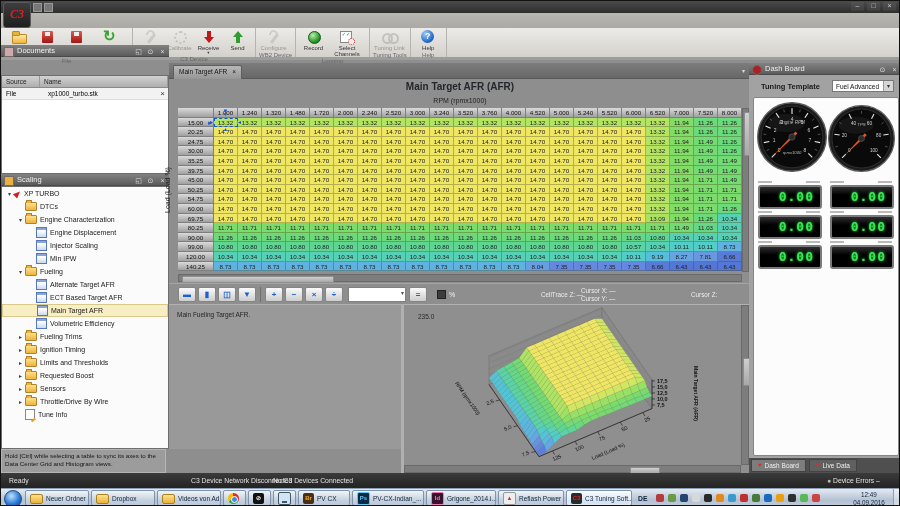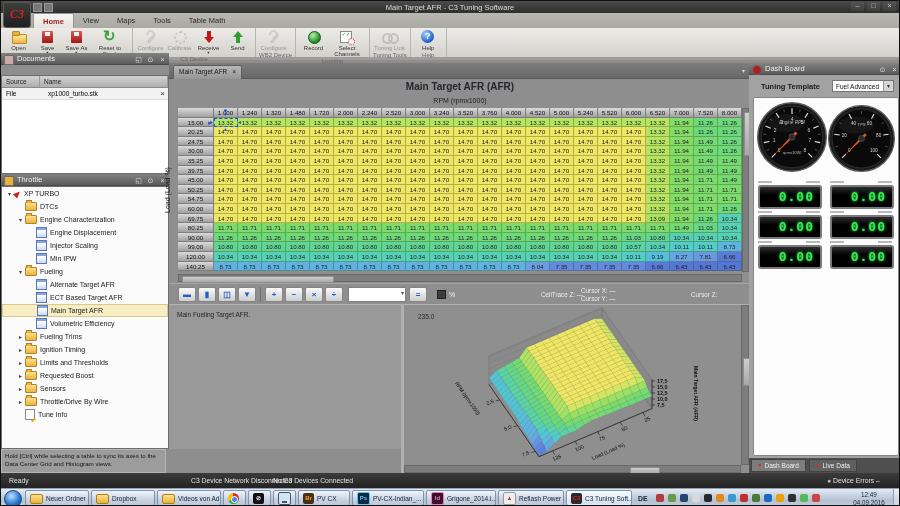--- a/index.html
+++ b/index.html
@@ -139,46 +139,38 @@
 .clock{position:absolute;right:8px;top:2px;width:44px;text-align:center;font-size:6.3px;line-height:7.5px;color:#10243a}
 .show-desk{position:absolute;right:0;top:0;width:5px;height:100%;background:rgba(255,255,255,.35);border-left:1px solid #8fa0b5}
 text{font-family:"Liberation Sans",sans-serif}
 </style>
 </head>
 <body>
 
 <div id="app">
 
   <div class="titlebar">
-    <div class="title-text">Main Target AFR - C3 Tuning Software</div>
     <div class="win-btns">
       <div class="win-btn">–</div>
       <div class="win-btn">□</div>
       <div class="win-btn">×</div>
     </div>
     <div class="qat">
         <span class="qat-i"></span>
         <span class="qat-i"></span>
       </div>
   </div>
   <div class="logo">C3</div>
   <div class="child-btns">
       <span class="child-btn"></span>
       <span class="child-btn"></span>
       <span class="child-btn"></span>
     </div>
 
   <div class="rtab-row"></div>
-  <div class="rtabs" id="rtabs">
-      <div class="rtab active">Home</div>
-      <div class="rtab">View</div>
-      <div class="rtab">Maps</div>
-      <div class="rtab">Tools</div>
-      <div class="rtab">Table Math</div>
-    </div>
   <div class="ribbon" id="ribbon">
       <div class="rgroup">
         <div class="rbtns">
           <div class="rbtn">
             <div class="ic ic-folder-open"></div>
             <div class="lbl">Open</div>
           </div>
           <div class="rbtn">
             <div class="ic ic-floppy"></div>
             <div class="lbl">Save</div>
@@ -253,21 +245,21 @@
         <div class="rbtns">
           <div class="rbtn">
             <div class="ic ic-help"></div>
             <div class="lbl">Help</div>
           </div>
         </div>
         <div class="glabel">Help</div>
       </div>
     </div>
 
-  <div class="panel-title" style="left:0;top:52px;width:168px">
+  <div class="panel-title" style="left:0;top:44px;width:168px">
     <span class="pticon"></span>
     <span>Documents</span>
     <span class="ptools">
         <span class="ptool">◱</span>
         <span class="ptool">⊙</span>
         <span class="ptool">×</span>
       </span>
   </div>
   <div class="white-box" style="left:0;top:74px;width:168px;height:99px">
     <div class="doc-head">
@@ -276,21 +268,21 @@
     </div>
     <div class="doc-row">
       <span style="width:38px">File</span>
       <span style="flex:1">xp1000_turbo.stk</span>
       <span class="doc-close">×</span>
     </div>
   </div>
 
   <div class="panel-title" style="left:0;top:173px;width:168px">
     <span class="pticon" style="background:#e8b23e"></span>
-    <span>Throttle</span>
+    <span>Scaling</span>
     <span class="ptools">
         <span class="ptool">◱</span>
         <span class="ptool">⊙</span>
         <span class="ptool">×</span>
       </span>
   </div>
   <div class="white-box tree" id="tree" style="left:0;top:185px;width:168px;height:263px;background:#fbfbfb">
       <div class="titem" style="padding-left: 3px;">
         <span class="arr">▾</span>
         <span class="ti-ic ti-root"></span>

